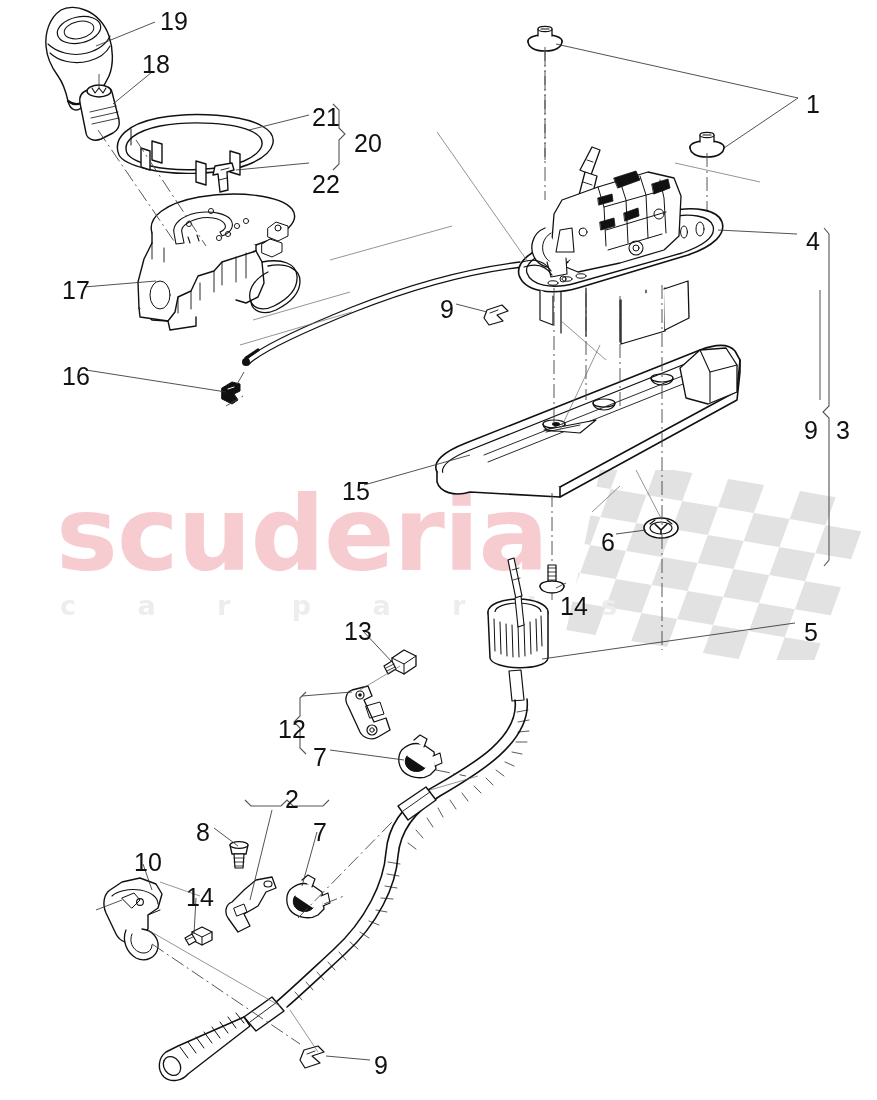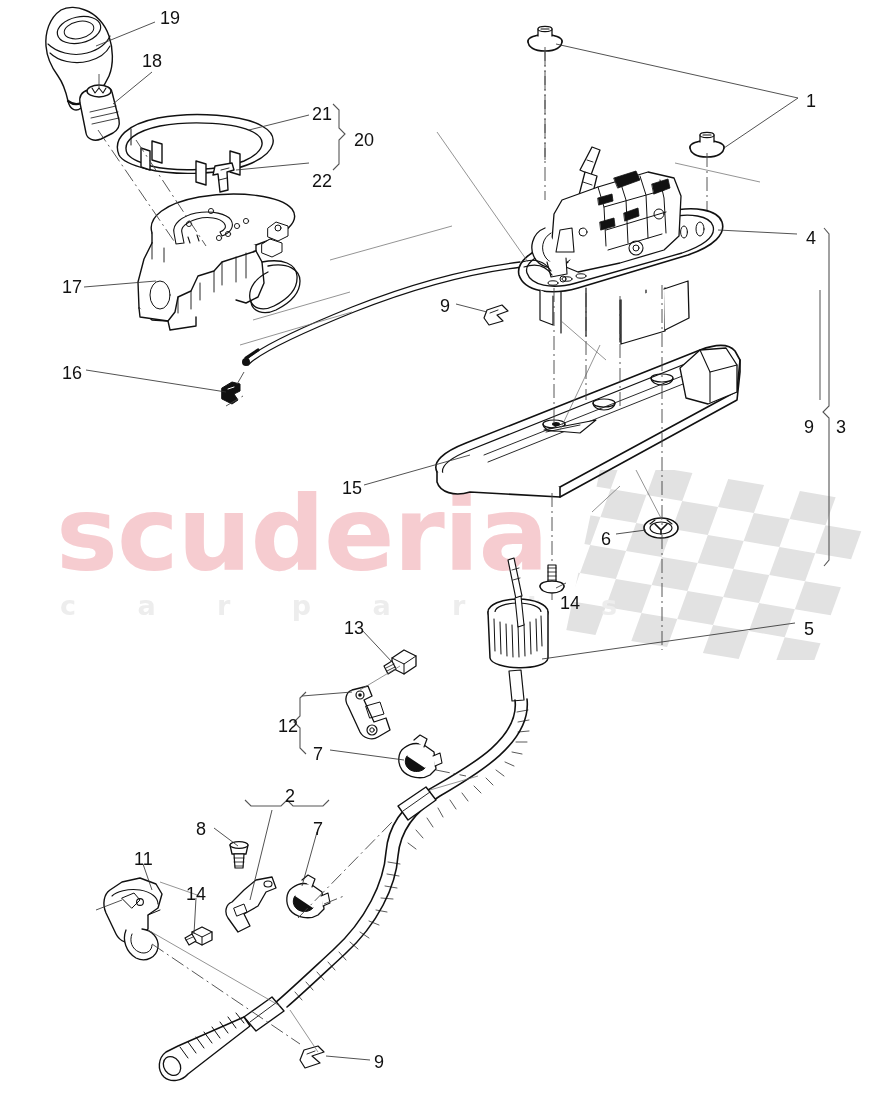--- a/index.html
+++ b/index.html
@@ -5,21 +5,21 @@
 <style>
   html,body{margin:0;padding:0;background:#ffffff;}
   body{width:877px;height:1100px;font-family:"Liberation Sans",sans-serif;}
   #stage{position:relative;width:877px;height:1100px;overflow:hidden;background:#fff;}
   #art{position:absolute;left:0;top:0;width:877px;height:1100px;}
   .wm{position:absolute;pointer-events:none;}
   #wm-scuderia{left:56px;top:482px;font-size:104px;font-weight:700;color:#f6ccd0;
       letter-spacing:-1px;line-height:1;font-family:"DejaVu Sans",sans-serif;}
   #wm-carparts{left:60px;top:592px;font-size:27px;font-weight:700;color:#ededed;
       letter-spacing:26px;line-height:1;font-family:"DejaVu Sans",sans-serif;}
-  .lbl{position:absolute;font-family:"Liberation Sans",sans-serif;font-size:18px;
+  .lbl{position:absolute;font-family:"Liberation Sans",sans-serif;font-size:25px;
        color:#111;line-height:1;white-space:nowrap;}
   #wrap{position:relative;width:877px;height:1100px;}
 </style>
 </head>
 <body>
 
 <div id="wrap">
 <div id="stage">
 
   <svg class="wm" id="wm-flag" width="877" height="1100" viewBox="0 0 877 1100" style="left:0;top:0;">
@@ -520,18 +520,18 @@
   <div class="lbl" style="left:342px;  top:479px;text-align:right;">15</div>
   <div class="lbl" style="left:601px;  top:530px;">6</div>
   <div class="lbl" style="left:560px;  top:594px;">14</div>
   <div class="lbl" style="left:804px;  top:620px;">5</div>
   <div class="lbl" style="left:344px;  top:619px;">13</div>
   <div class="lbl" style="left:278px;  top:717px;">12</div>
   <div class="lbl" style="left:313px; top:745px;">7</div>
   <div class="lbl" style="left:285px;  top:787px;">2</div>
   <div class="lbl" style="left:196px;  top:820px;">8</div>
   <div class="lbl" style="left:313px; top:820px;">7</div>
-  <div class="lbl" style="left:134px;  top:850px;">11</div>
+  <div class="lbl" style="left:134px;  top:850px;">10</div>
   <div class="lbl" style="left:186px;  top:885px;">14</div>
   <div class="lbl" style="left:374px; top:1053px;">9</div>
 
 </div>
 </div>
 
 </body></html>

